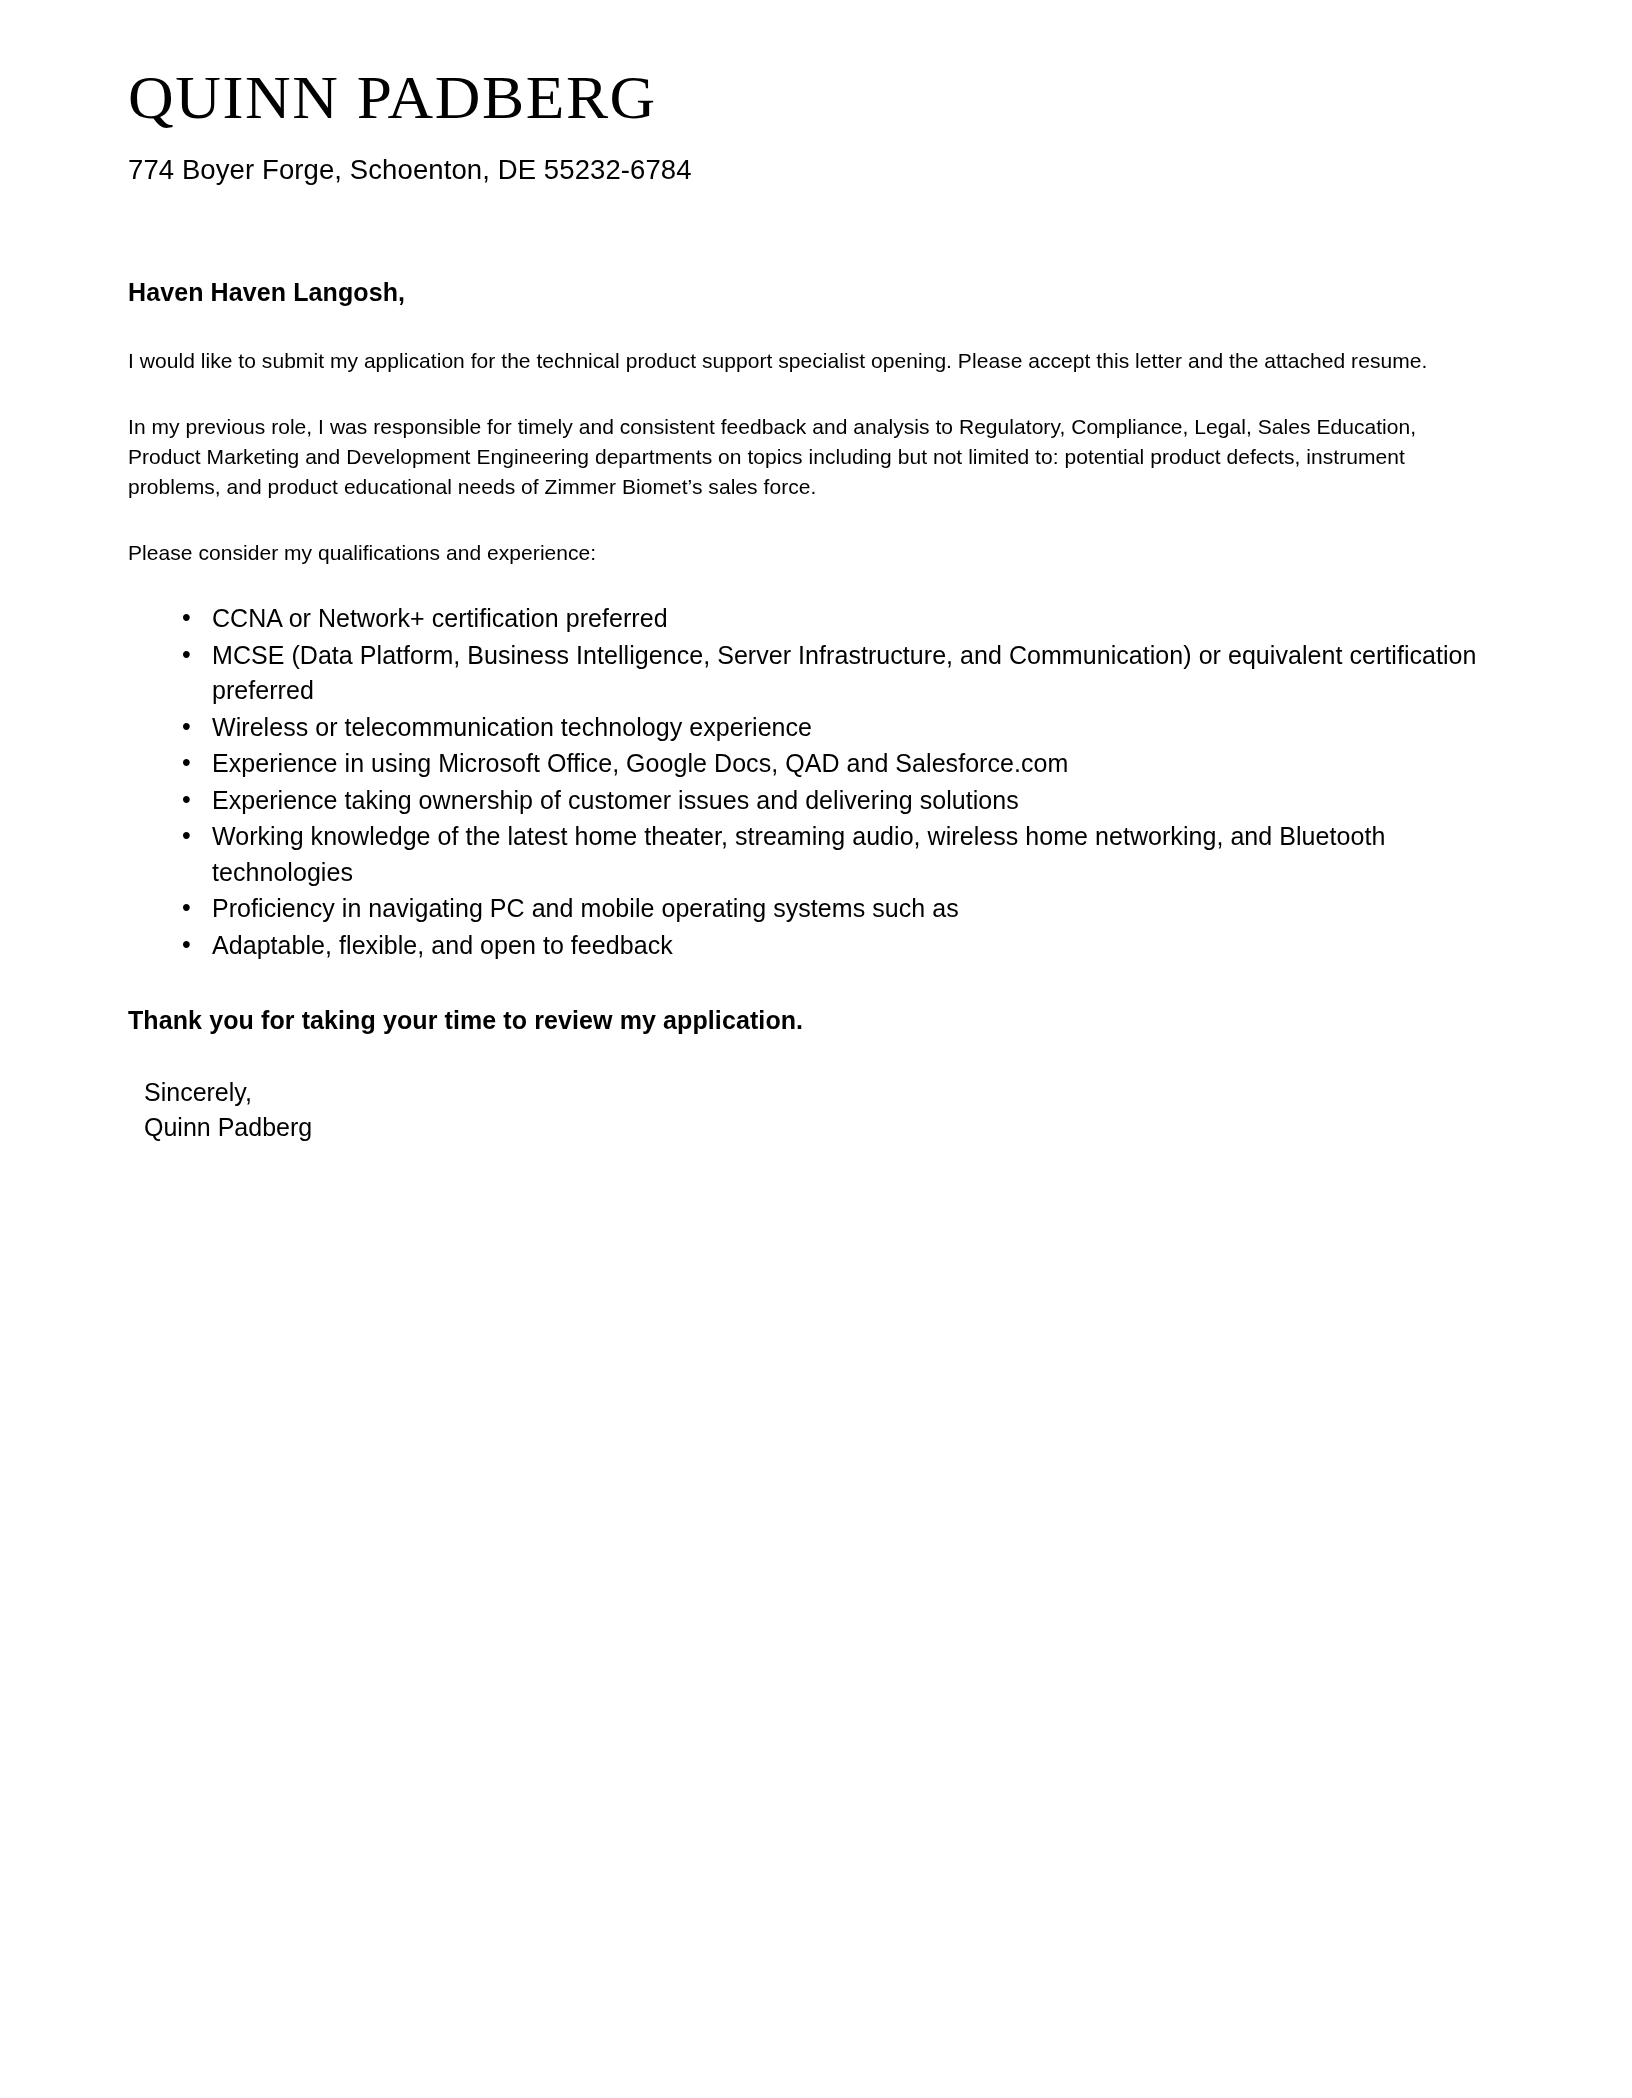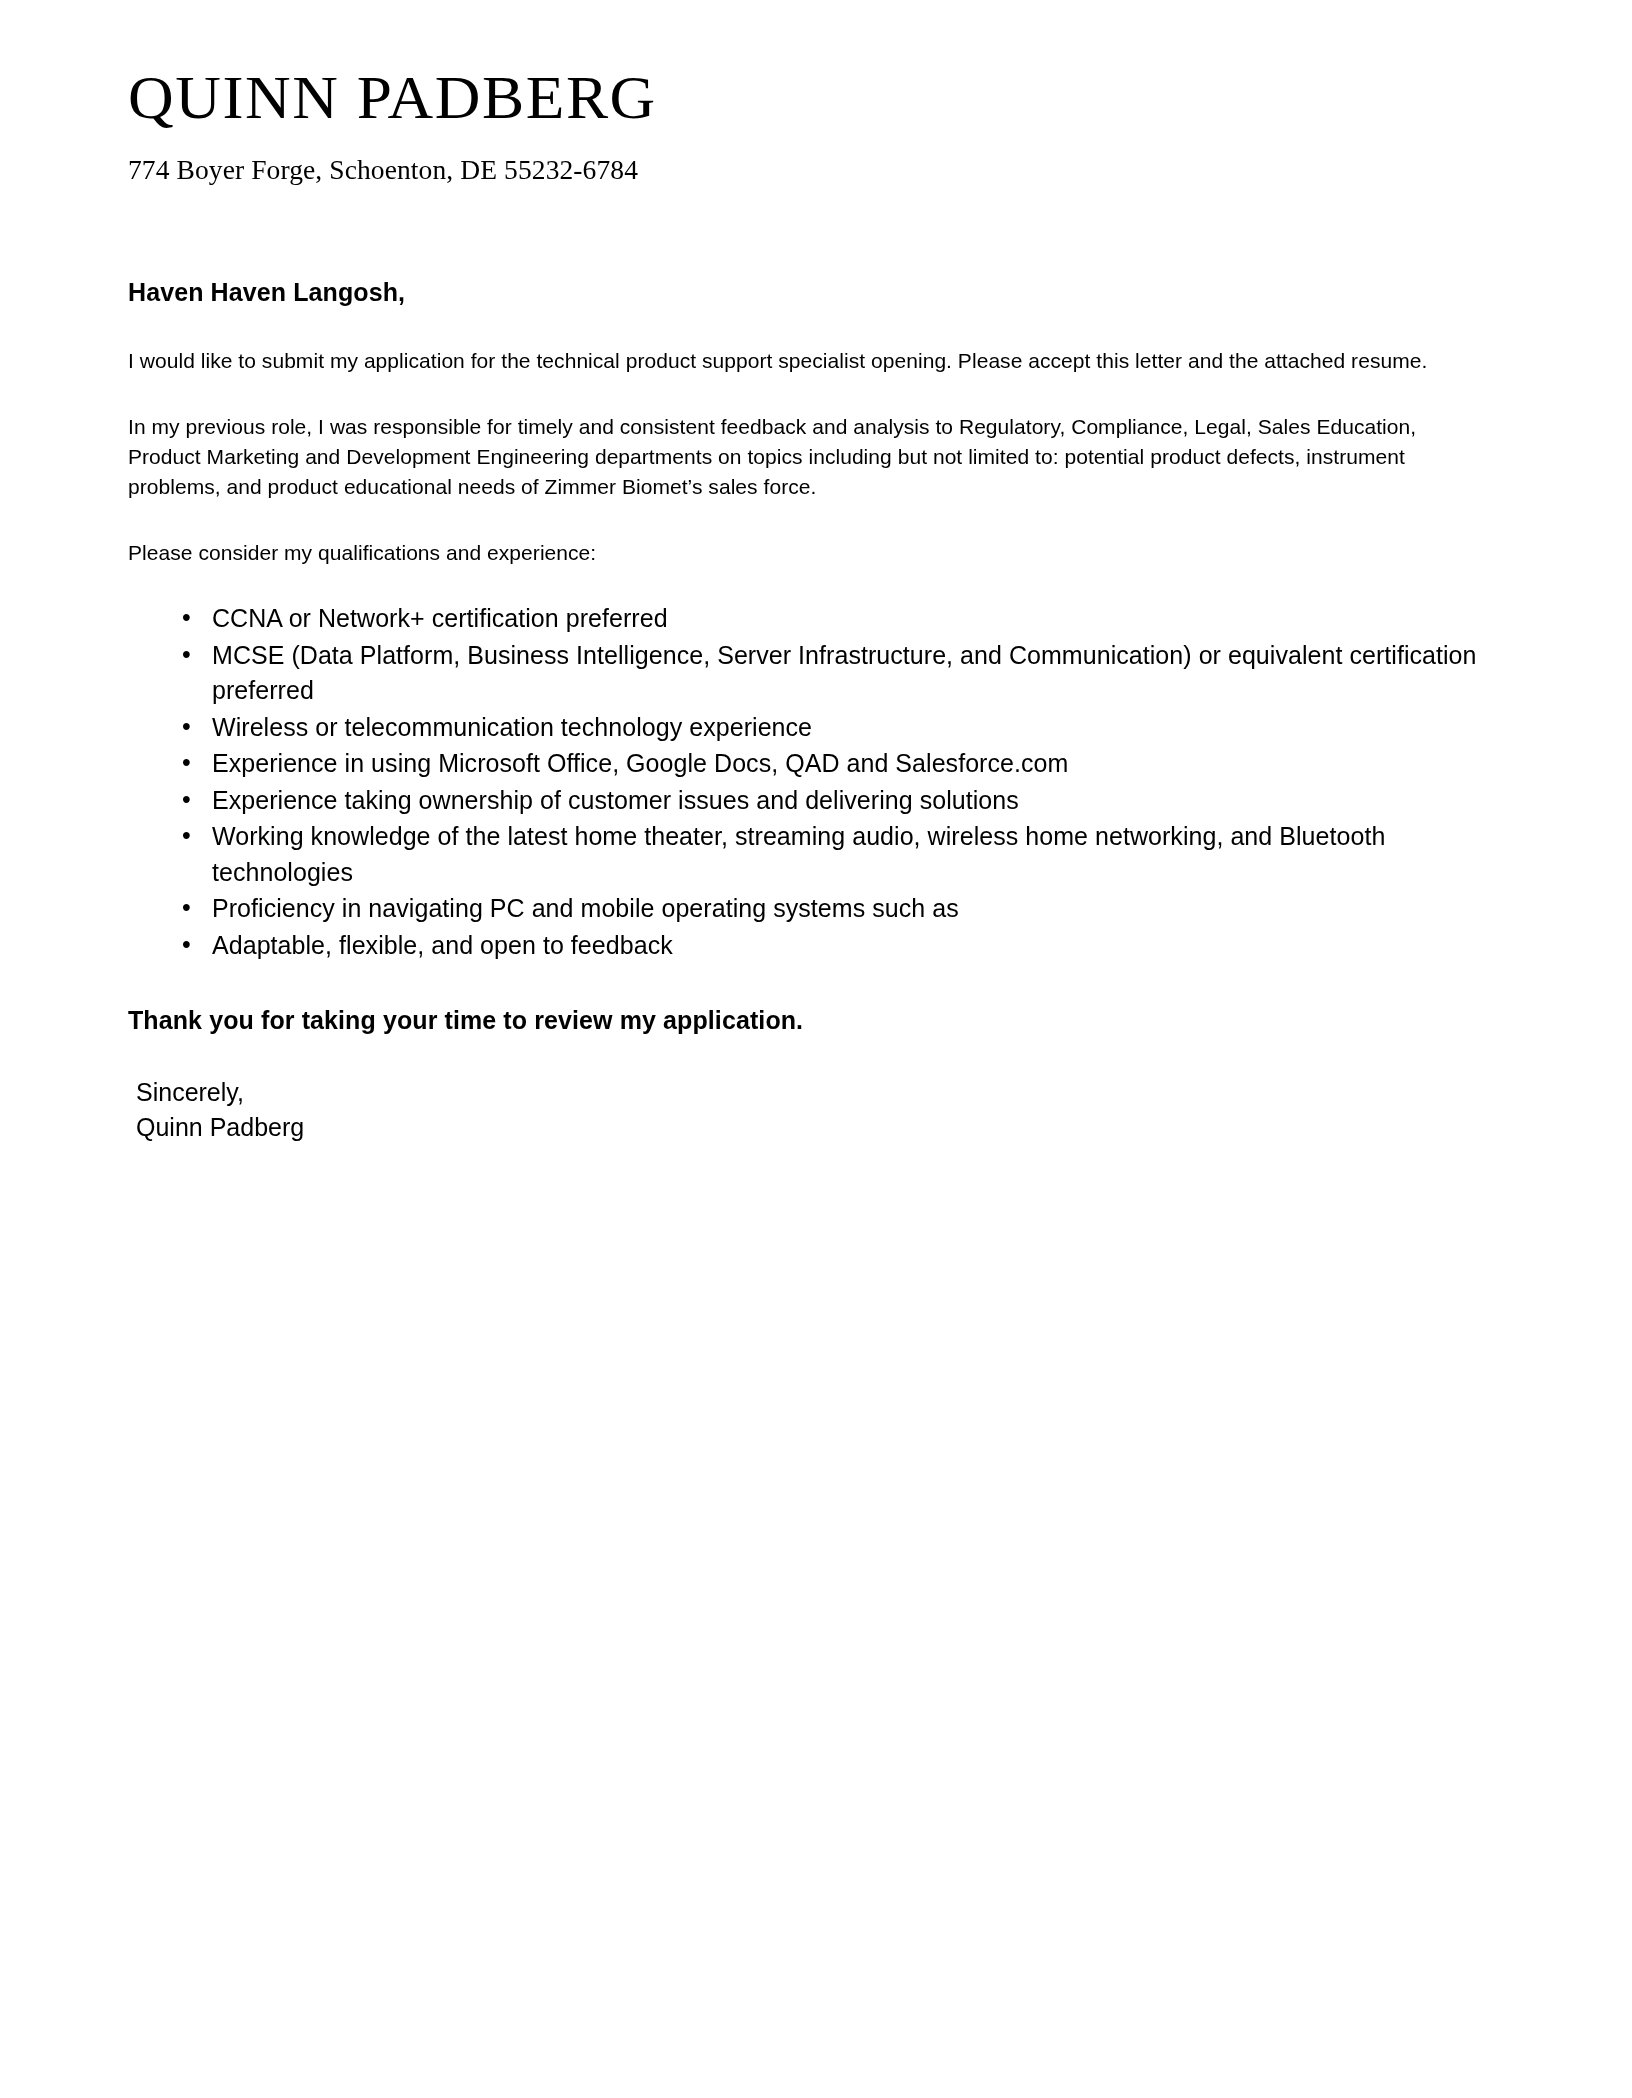--- a/index.html
+++ b/index.html
@@ -35,21 +35,21 @@
     line-height: 1.08;
     letter-spacing: 1.5px;
     font-weight: 400;
     margin: 0 0 0 0;
     padding: 0;
     transform: scaleX(1.02);
     transform-origin: left center;
     white-space: nowrap;
   }
   .letter-address {
-    font-family: Liberation Serif, serif;
+    font-family: Liberation Sans, sans-serif;
     font-size: 27.5px;
     line-height: 1.35;
     margin: 20px 0 0 0;
     letter-spacing: 0.1px;
   }
   .body-block {
     margin-top: 86px;
   }
   .salutation {
     font-size: 25px;
@@ -93,21 +93,21 @@
   .closing-bold {
     font-size: 25px;
     font-weight: bold;
     line-height: 1.42;
     margin: 0 0 36px 0;
     letter-spacing: 0.1px;
   }
   .signoff {
     font-size: 25px;
     line-height: 1.42;
-    margin: 8px;
+    margin: 16px;
   }
   .signoff div {
     margin: 0;
   }
 </style>
 </head>
 <body>
 
 <div class="page">
   <div class="content">

